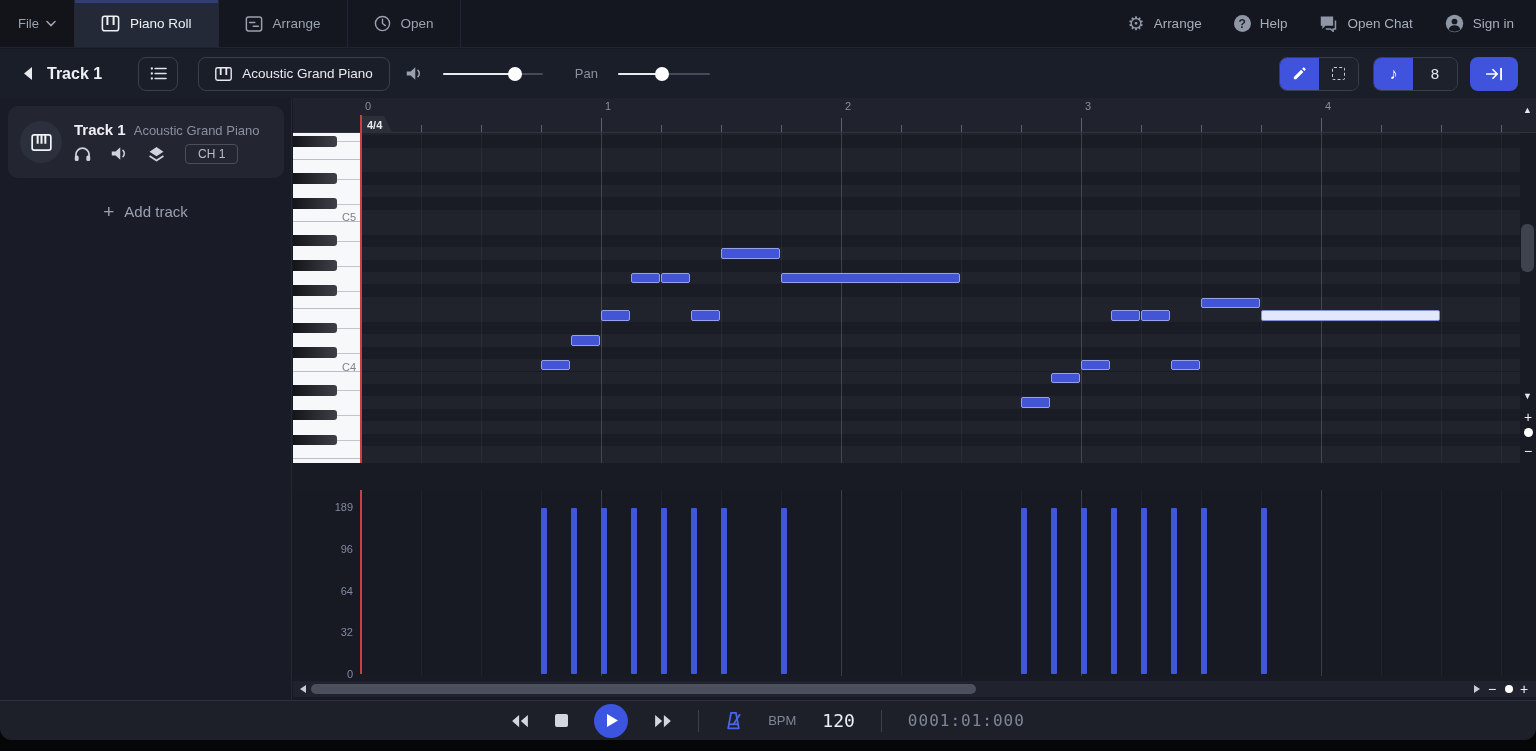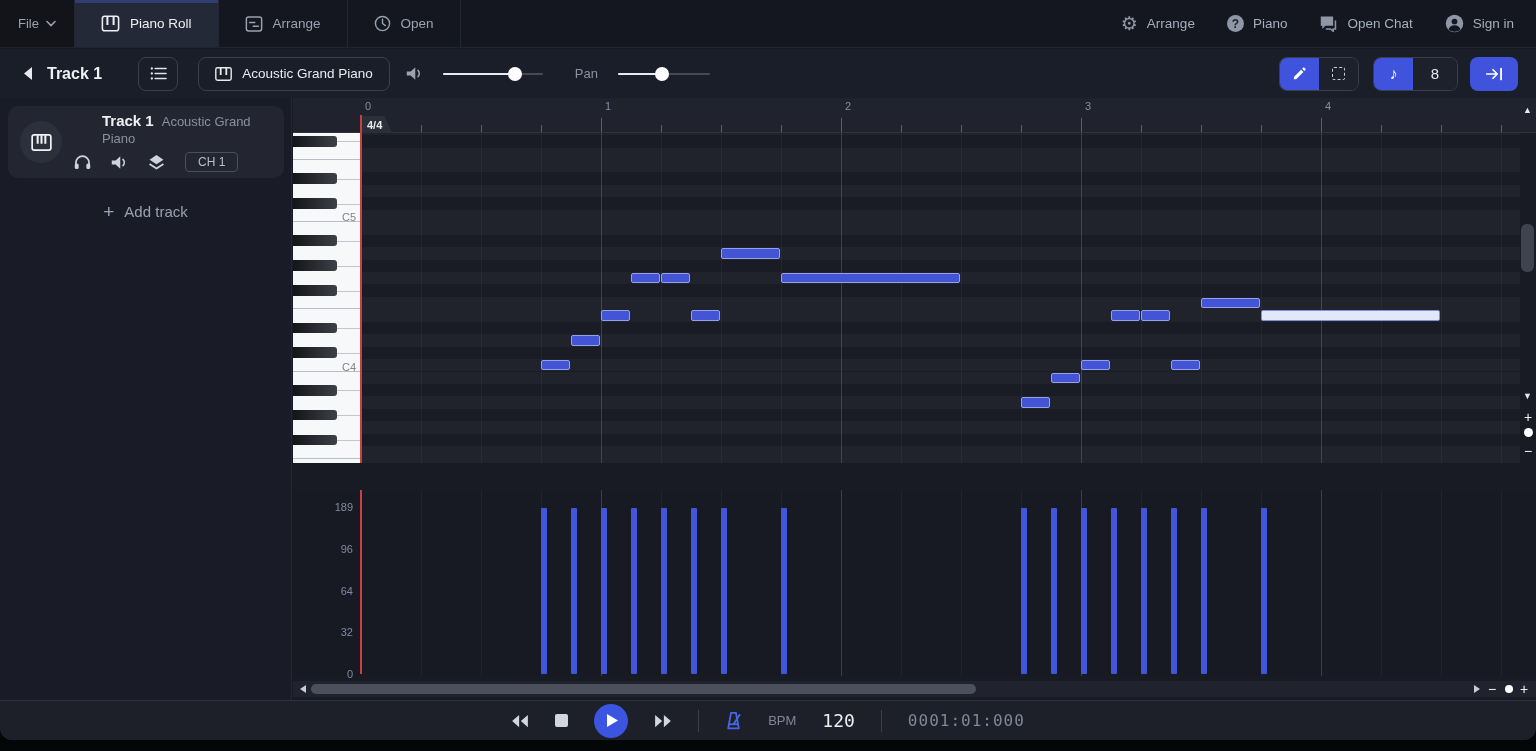--- a/index.html
+++ b/index.html
@@ -54,21 +54,21 @@
                     display:flex; align-items:center; justify-content:center; color:#fff; cursor:pointer; }
 
   
   .content { position:absolute; left:0; top:98px; width:100%; height:602px; }
   .sidebar { position:absolute; left:0; top:0; width:292px; height:100%; background:#191c26; border-right:1px solid #242834; }
   .track-card { position:absolute; left:8px; top:8px; width:276px; height:72px; background:#232631; border-radius:10px;
                 display:flex; align-items:center; padding:0 12px; gap:12px; cursor:pointer; }
   .track-avatar { width:42px; height:42px; border-radius:50%; background:#2c303c; flex:0 0 auto;
                   display:flex; align-items:center; justify-content:center; color:#f2f3f6; }
   .track-card-main { display:flex; flex-direction:column; gap:6px; }
-  .track-card-title { font-size:15px; color:#eef0f4; font-weight:bold;margin-left:28px; }
+  .track-card-title { font-size:15px; color:#eef0f4; font-weight:bold; }
   .track-card-title .instr-sub { font-weight:normal; color:#8a90a0; font-size:13px; margin-left:8px; }
   .track-card-icons { display:flex; align-items:center; gap:20px; color:#cfd3dc; }
   .ch-badge { border:1px solid #4a4f5c; border-radius:4px; color:#b9bec9; font-size:12px; padding:2px 12px; }
   .add-track { position:absolute; left:0; top:96px; width:100%; height:34px; display:flex; align-items:center;
                justify-content:center; gap:10px; color:#9aa1b0; font-size:15px; cursor:pointer; }
   .plus-glyph { font-size:19px; line-height:1; color:#9aa1b0; }
 
   
   .editor { position:absolute; left:293px; top:0; width:1243px; height:100%; background:#181b24; }
   .ruler { position:absolute; left:0; top:0; width:1243px; height:35px; background:#20232d;
@@ -175,21 +175,21 @@
           </svg>
         <span>Open</span>
       </div>
       <div class="topbar-right">
         <div class="top-action">
           <span class="gear-glyph">⚙</span>
           <span>Arrange</span>
         </div>
         <div class="top-action">
           <span class="help-circle">?</span>
-          <span>Piano</span>
+          <span>Help</span>
         </div>
         <div class="top-action">
           <svg class="icon" width="19" height="17" viewBox="0 0 24 22">
               <path d="M2 2 h16 v12 h-10 l-4 4 v-4 h-2 z" fill="#8f96a6"></path>
               <path d="M21 7 v11 h-3 v3 l-3.5-3 h-6" fill="none" stroke="#8f96a6" stroke-width="2"></path>
             </svg>
           <span>Open Chat</span>
         </div>
         <div class="top-action">
           <svg class="icon" width="19" height="19" viewBox="0 0 24 24">

